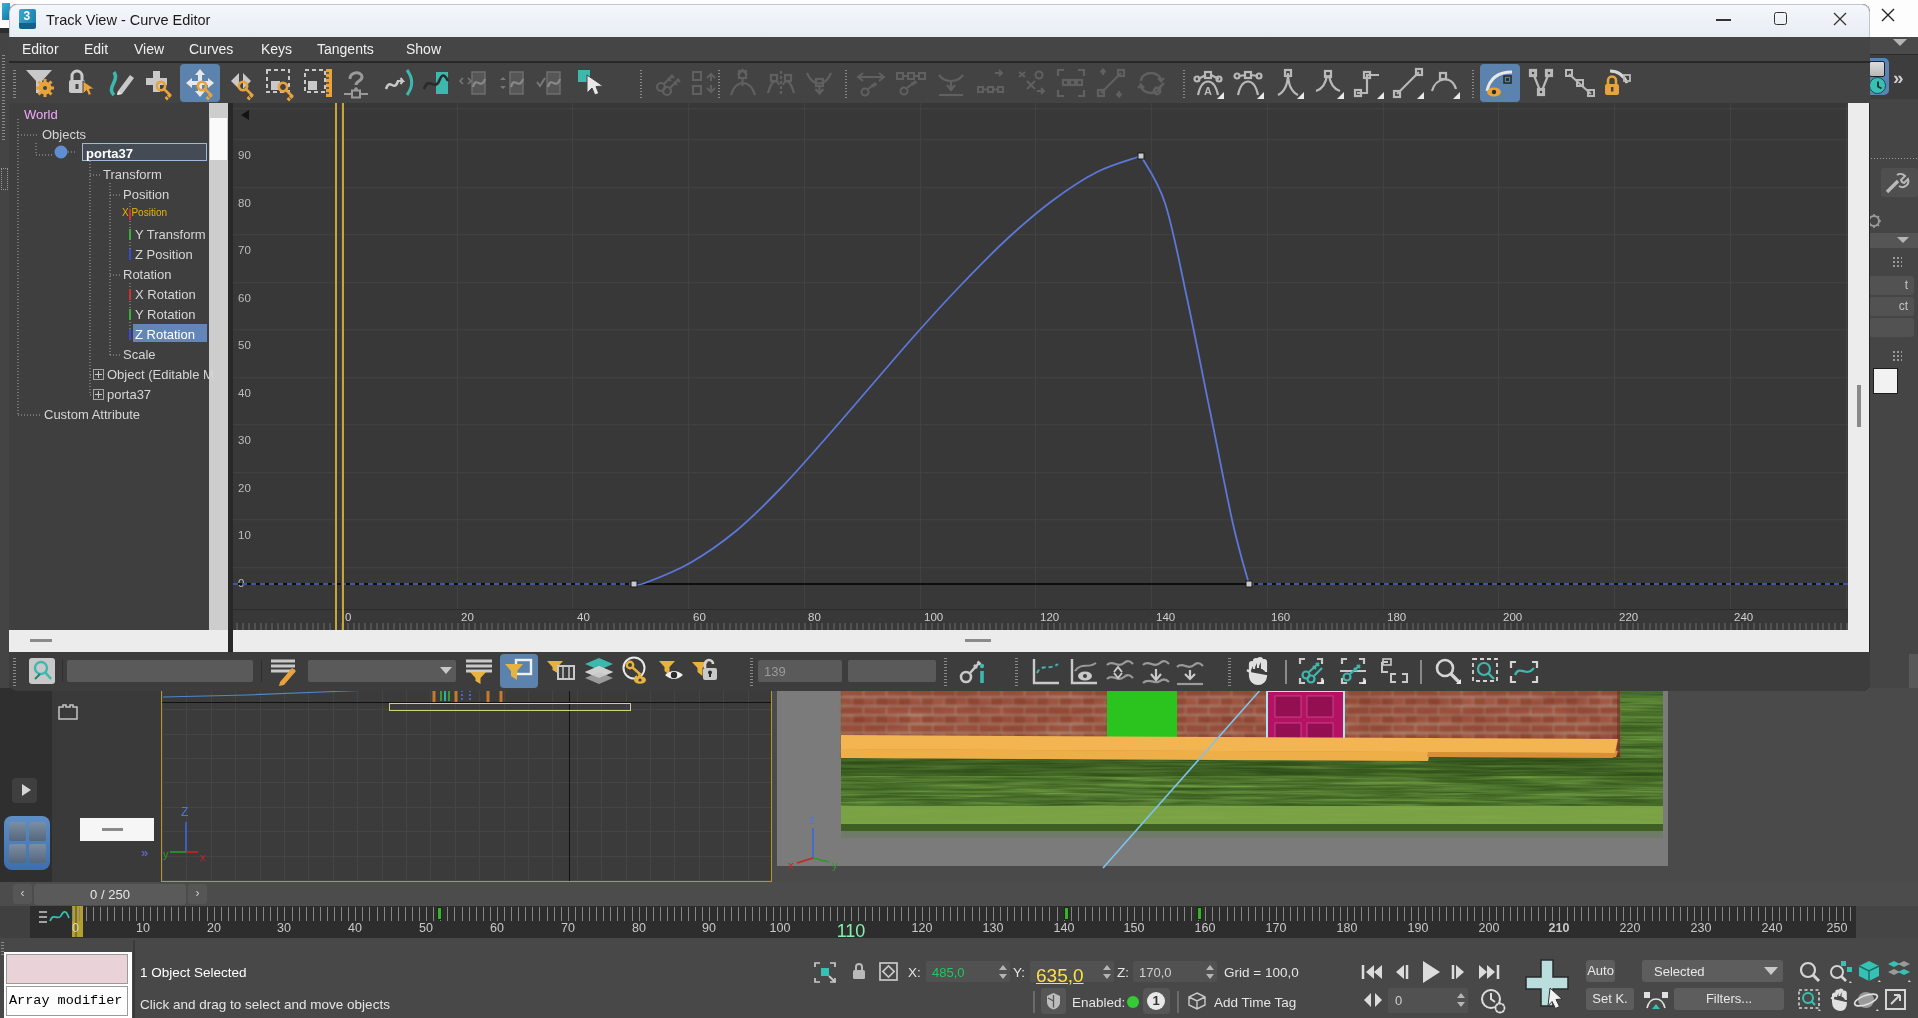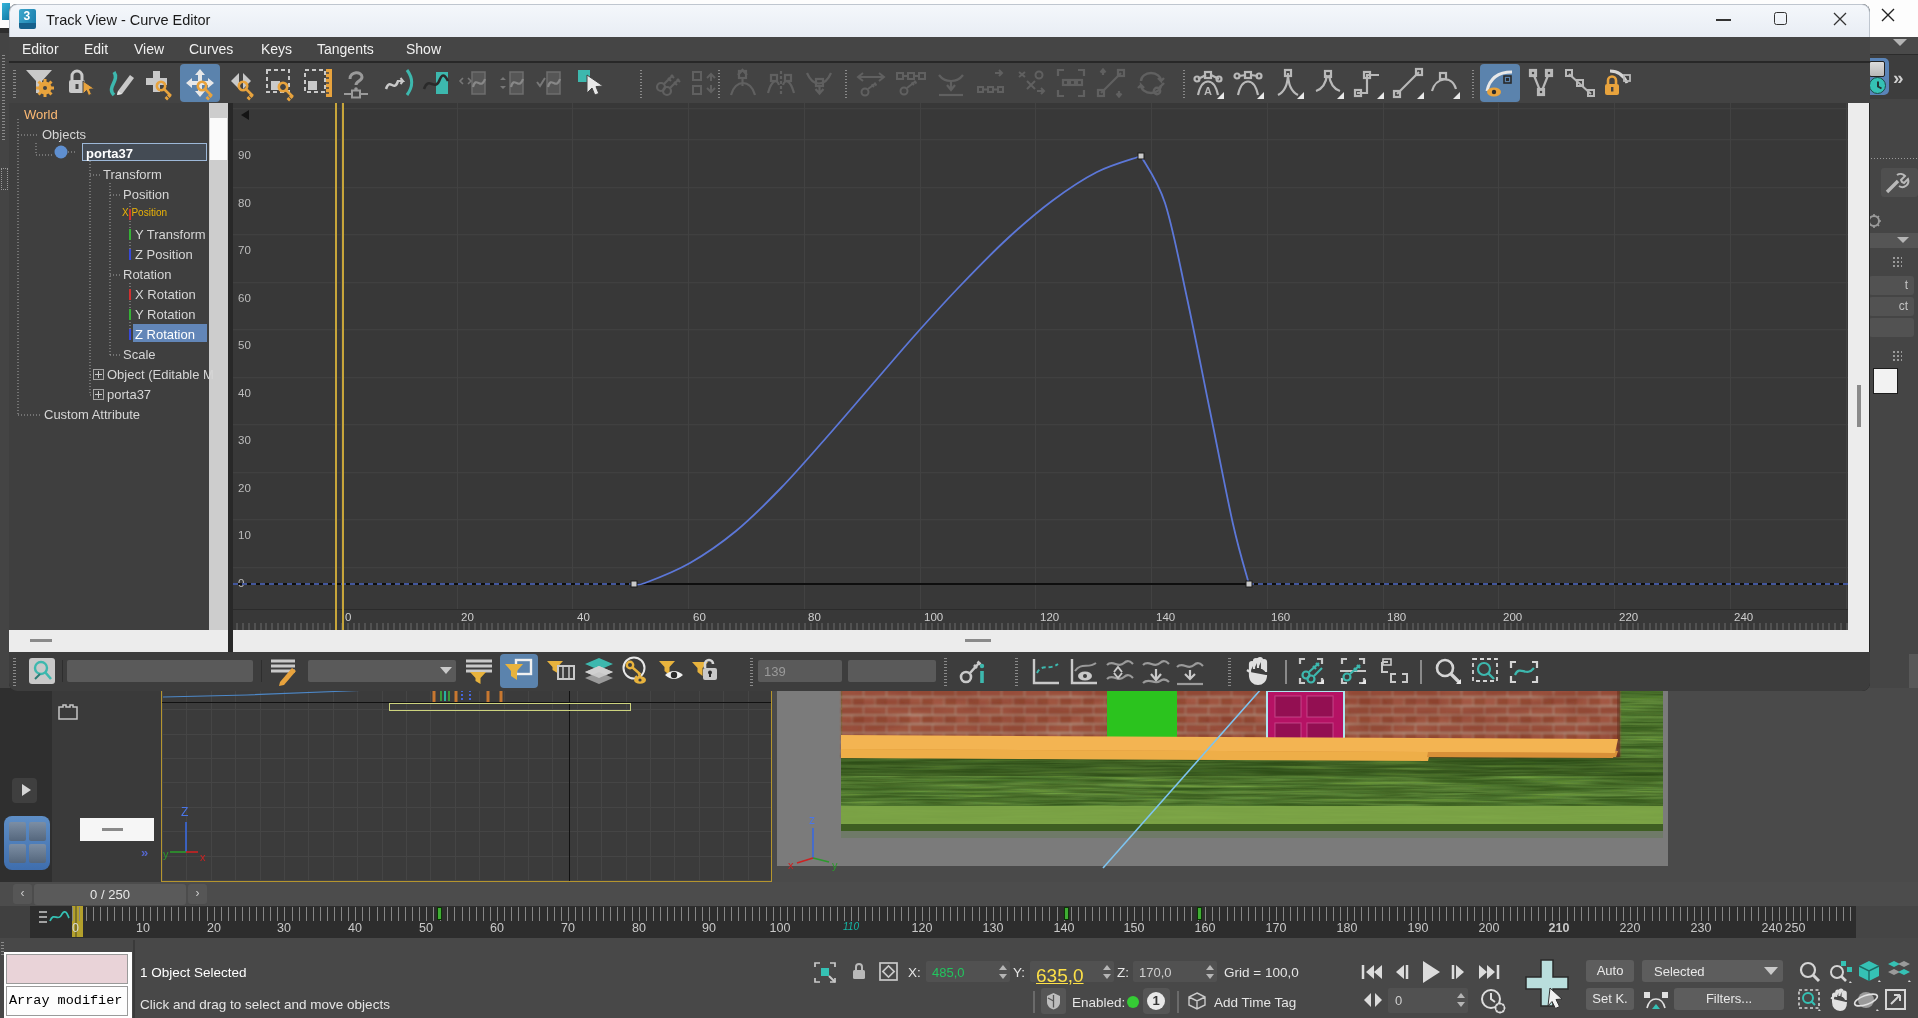--- a/index.html
+++ b/index.html
@@ -201,35 +201,35 @@
 <div class="t" style="left:143px;top:921px;font-size:12.5px;color:#c9c9c9;transform:translateX(-50%);">10</div>
 <div class="t" style="left:214px;top:921px;font-size:12.5px;color:#c9c9c9;transform:translateX(-50%);">20</div>
 <div class="t" style="left:284px;top:921px;font-size:12.5px;color:#c9c9c9;transform:translateX(-50%);">30</div>
 <div class="t" style="left:355px;top:921px;font-size:12.5px;color:#c9c9c9;transform:translateX(-50%);">40</div>
 <div class="t" style="left:426px;top:921px;font-size:12.5px;color:#c9c9c9;transform:translateX(-50%);">50</div>
 <div class="t" style="left:497px;top:921px;font-size:12.5px;color:#c9c9c9;transform:translateX(-50%);">60</div>
 <div class="t" style="left:568px;top:921px;font-size:12.5px;color:#c9c9c9;transform:translateX(-50%);">70</div>
 <div class="t" style="left:639px;top:921px;font-size:12.5px;color:#c9c9c9;transform:translateX(-50%);">80</div>
 <div class="t" style="left:709px;top:921px;font-size:12.5px;color:#c9c9c9;transform:translateX(-50%);">90</div>
 <div class="t" style="left:780px;top:921px;font-size:12.5px;color:#c9c9c9;transform:translateX(-50%);">100</div>
-<div class="t" style="left:851px;top:921px;font-size:10px;color:#14b8a6;transform:translateX(-50%);font-style:italic;">110</div>
+<div class="t" style="left:851px;top:921px;font-size:18px;color:#86efac;transform:translateX(-50%);">110</div>
 <div class="t" style="left:922px;top:921px;font-size:12.5px;color:#c9c9c9;transform:translateX(-50%);">120</div>
 <div class="t" style="left:993px;top:921px;font-size:12.5px;color:#c9c9c9;transform:translateX(-50%);">130</div>
 <div class="t" style="left:1064px;top:921px;font-size:12.5px;color:#c9c9c9;transform:translateX(-50%);">140</div>
 <div class="t" style="left:1134px;top:921px;font-size:12.5px;color:#c9c9c9;transform:translateX(-50%);">150</div>
 <div class="t" style="left:1205px;top:921px;font-size:12.5px;color:#c9c9c9;transform:translateX(-50%);">160</div>
 <div class="t" style="left:1276px;top:921px;font-size:12.5px;color:#c9c9c9;transform:translateX(-50%);">170</div>
 <div class="t" style="left:1347px;top:921px;font-size:12.5px;color:#c9c9c9;transform:translateX(-50%);">180</div>
 <div class="t" style="left:1418px;top:921px;font-size:12.5px;color:#c9c9c9;transform:translateX(-50%);">190</div>
 <div class="t" style="left:1489px;top:921px;font-size:12.5px;color:#c9c9c9;transform:translateX(-50%);">200</div>
 <div class="t" style="left:1559px;top:921px;font-size:12.5px;color:#c9c9c9;transform:translateX(-50%);font-weight:bold;">210</div>
 <div class="t" style="left:1630px;top:921px;font-size:12.5px;color:#c9c9c9;transform:translateX(-50%);">220</div>
 <div class="t" style="left:1701px;top:921px;font-size:12.5px;color:#c9c9c9;transform:translateX(-50%);">230</div>
 <div class="t" style="left:1772px;top:921px;font-size:12.5px;color:#c9c9c9;transform:translateX(-50%);">240</div>
-<div class="t" style="left:1795px;top:921px;font-size:12.5px;color:#c9c9c9;transform:translateX(-50%);">250</div>
+<div class="t" style="left:1837px;top:921px;font-size:12.5px;color:#c9c9c9;transform:translateX(-50%);">250</div>
 <div class="abs" style="left:437px;top:907px;width:5px;height:13px;background:#3fae33;border:1px solid #0d3308;"></div>
 <div class="abs" style="left:1064px;top:907px;width:5px;height:13px;background:#3fae33;border:1px solid #0d3308;"></div>
 <div class="abs" style="left:1197px;top:907px;width:5px;height:13px;background:#3fae33;border:1px solid #0d3308;"></div>
 
 <div class="abs" style="left:0;top:938px;width:1918px;height:80px;background:#484848;"></div>
 <div class="abs" style="left:1px;top:941px;width:3px;height:14px;background-image:repeating-linear-gradient(0deg,#8a8a8a 0 1px,transparent 1px 3px);"></div>
 <div class="abs" style="left:4px;top:952px;width:128px;height:66px;background:#fff;"></div>
 <div class="abs" style="left:6px;top:954px;width:122px;height:30px;background:#e9d3d8;border:1px solid #9a9a9a;"></div>
 <div class="abs" style="left:6px;top:986px;width:122px;height:30px;background:#fdfdfd;border:1px solid #9a9a9a;"></div>
 <div class="t" style="left:9px;top:993px;font-family:'Liberation Mono',monospace;font-size:13.5px;color:#000;">Array modifier</div>
@@ -324,21 +324,21 @@
       <path d="M11,5 V11 L15,14" stroke="#dcdcdc" stroke-width="2" fill="none"></path>
       <circle cx="20" cy="20" r="4.5" fill="#484848" stroke="#dcdcdc" stroke-width="1.5"></circle>
       <path d="M20,14.5 v2 M20,23.5 v2 M14.5,20 h2 M23.5,20 h2 M16,16 l1.5,1.5 M22.5,22.5 l1.5,1.5 M24,16 l-1.5,1.5 M17.5,22.5 L16,24" stroke="#dcdcdc" stroke-width="1.2"></path>
     </svg>
 
 <svg class="abs" style="left:1524px;top:954px;" width="46" height="62" viewBox="0 0 46 62">
  <path d="M17,6 h12 v17 h15 v12 h-15 v17 h-12 v-17 H2 v-12 h15 z" fill="#b9dedd" stroke="#2a2a2a" stroke-width="1.5"></path>
  <path d="M26,34 l12,11 -6,0.5 3.5,7 -4,2 -3.5,-7 -4,4.5 z" fill="#f2f2f2" stroke="#333" stroke-width="1"></path>
 </svg>
 
-<div class="abs" style="left:1586px;top:960px;width:48px;height:22px;background:#5d5d5d;border-radius:3px;color:#e8e8e8;font-size:13px;text-align:center;line-height:22px;">Auto</div>
+<div class="abs" style="left:1586px;top:960px;width:29px;height:22px;background:#5d5d5d;border-radius:3px;color:#e8e8e8;font-size:13px;text-align:center;line-height:22px;">Auto</div>
 <div class="abs" style="left:1642px;top:960px;width:141px;height:22px;background:#5d5d5d;border-radius:3px;"></div>
 <div class="t" style="left:1654px;top:964px;font-size:13px;color:#e8e8e8;">Selected</div>
 <div class="abs" style="left:1764px;top:967px;width:0;height:0;border-left:7px solid transparent;border-right:7px solid transparent;border-top:8px solid #c9c9c9;"></div>
 <div class="abs" style="left:1586px;top:988px;width:48px;height:22px;background:#5d5d5d;border-radius:3px;color:#e8e8e8;font-size:13px;text-align:center;line-height:22px;">Set K.</div>
 <svg class="abs" style="left:1643px;top:988px;" width="26" height="24" viewBox="0 0 26 24">
       <path d="M4,20 C7,8 19,8 22,20" stroke="#e0e0e0" stroke-width="1.6" fill="none"></path>
       <rect x="1" y="4" width="6" height="6" fill="#e0e0e0"></rect>
       <rect x="19" y="4" width="6" height="6" fill="#e0e0e0"></rect>
       <path d="M13,16 l4,5 h-8 z" fill="#35c1b4"></path>
     </svg>
@@ -738,21 +738,21 @@
         <path d="M121,132 H124"></path>
         <path d="M121,152 H124"></path>
 <path d="M121,180 V232"></path>
         <path d="M121,192 H124"></path>
         <path d="M121,212 H124"></path>
         <path d="M121,232 H124"></path>
 <path d="M59,49 H66"></path>
 </g>
 <circle cx="52" cy="49" r="6.5" fill="#5f8fd0"></circle>
 </svg>
-<div class="t" style="left:24px;top:107px;font-size:13px;color:#fdba74;">World</div>
+<div class="t" style="left:24px;top:107px;font-size:13px;color:#f0abfc;">World</div>
 <div class="t" style="left:42px;top:127px;font-size:13px;color:#d6d6d6;">Objects</div>
 <div class="t" style="left:103px;top:167px;font-size:13px;color:#d6d6d6;">Transform</div>
 <div class="t" style="left:123px;top:187px;font-size:13px;color:#d6d6d6;">Position</div>
 <div class="t" style="left:122px;top:207px;font-size:10px;color:#eab308;">X Position</div>
 <div class="t" style="left:135px;top:227px;font-size:13px;color:#d6d6d6;">Y Transform</div>
 <div class="t" style="left:135px;top:247px;font-size:13px;color:#d6d6d6;">Z Position</div>
 <div class="t" style="left:123px;top:267px;font-size:13px;color:#d6d6d6;">Rotation</div>
 <div class="t" style="left:135px;top:287px;font-size:13px;color:#d6d6d6;">X Rotation</div>
 <div class="t" style="left:135px;top:307px;font-size:13px;color:#d6d6d6;">Y Rotation</div>
 <div class="t" style="left:123px;top:347px;font-size:13px;color:#d6d6d6;">Scale</div>

